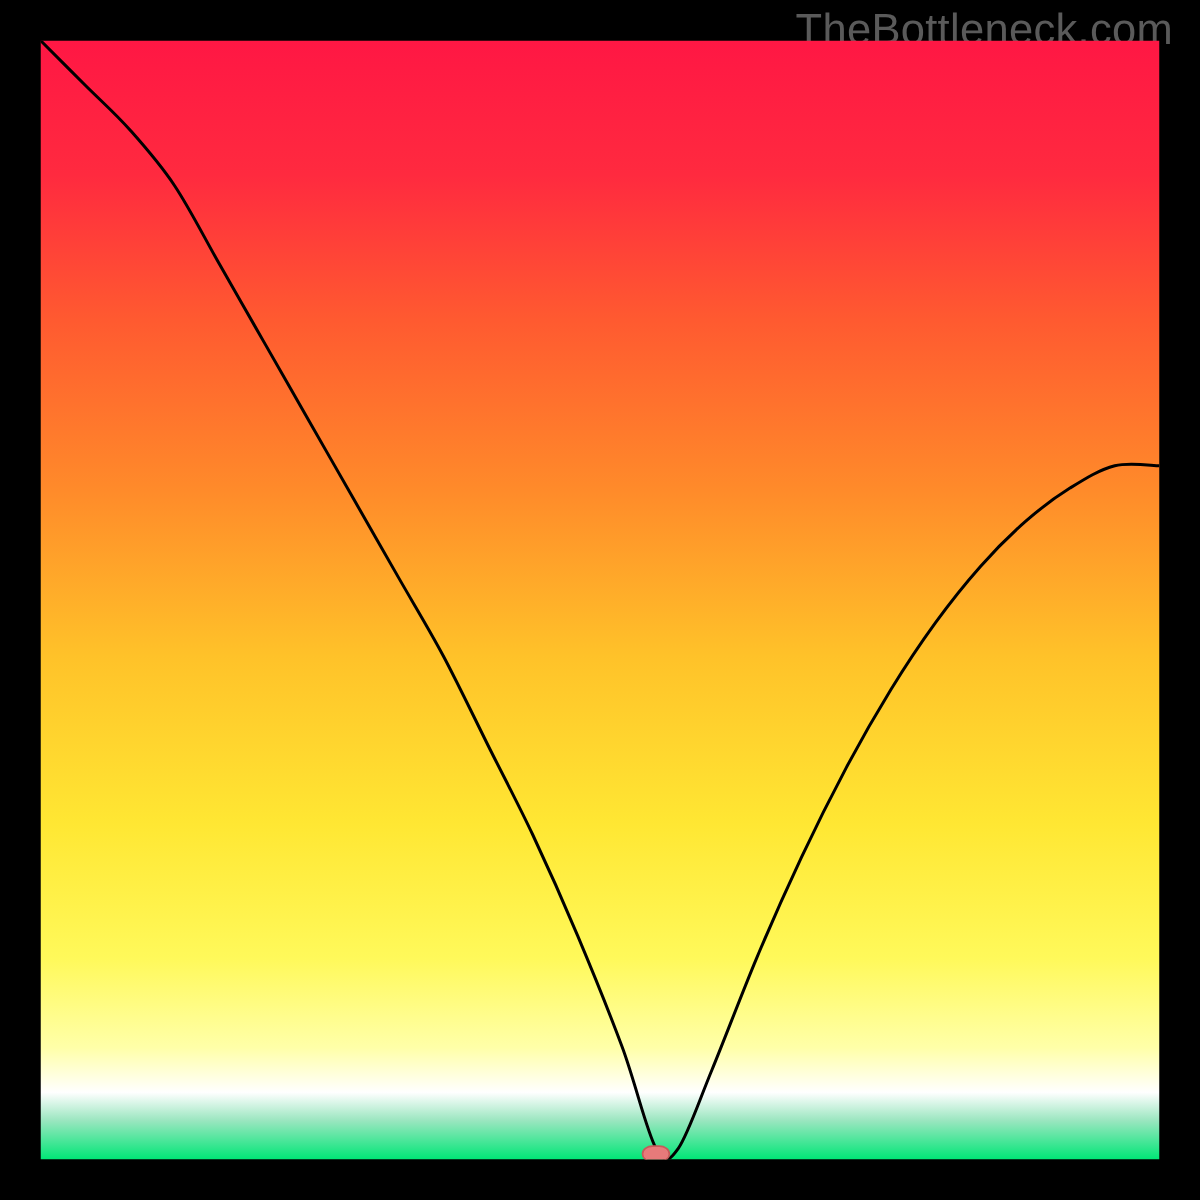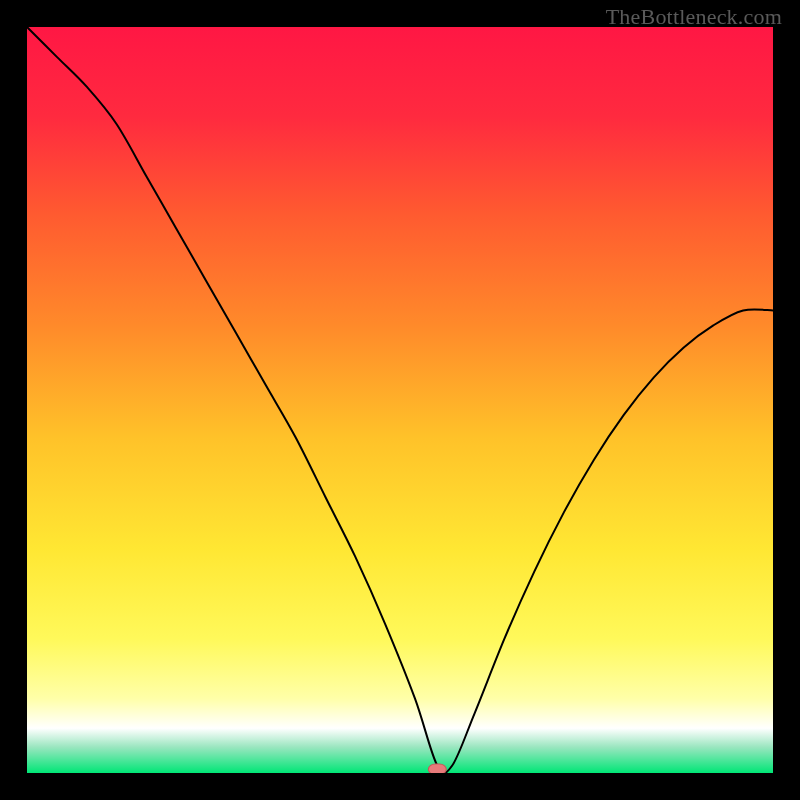--- a/index.html
+++ b/index.html
@@ -15,24 +15,24 @@
     position: relative;
     width: 800px;
     height: 800px;
     background: #000;
   }
   .watermark {
     position: absolute;
     top: 4px;
     right: 18px;
     color: #5a5a5a;
-    font-size: 22px;
+    font-size: 29px;
     font-weight: 500;
     letter-spacing: 0.2px;
-    font-family: Liberation Serif, serif;
+    font-family: Liberation Sans, sans-serif;
     user-select: none;
   }
   .plot {
     position: absolute;
     left: 27px;
     top: 27px;
     width: 746px;
     height: 746px;
   }
 </style>

